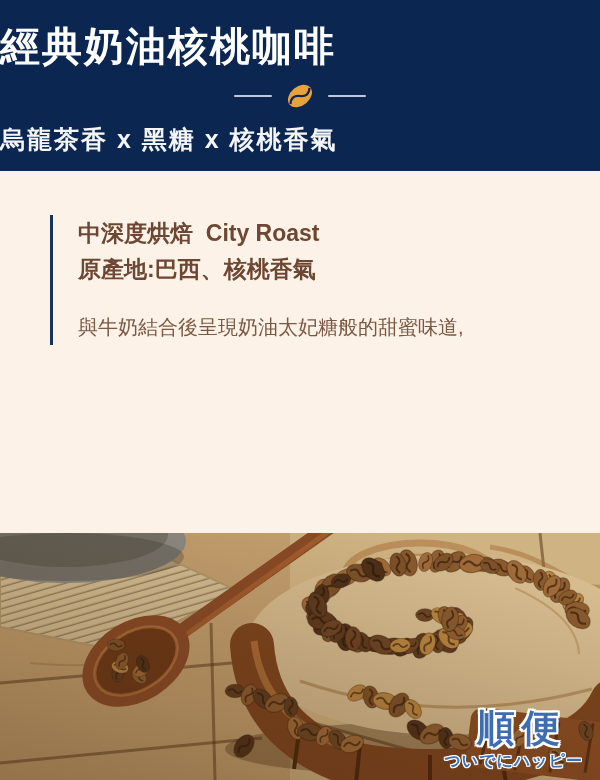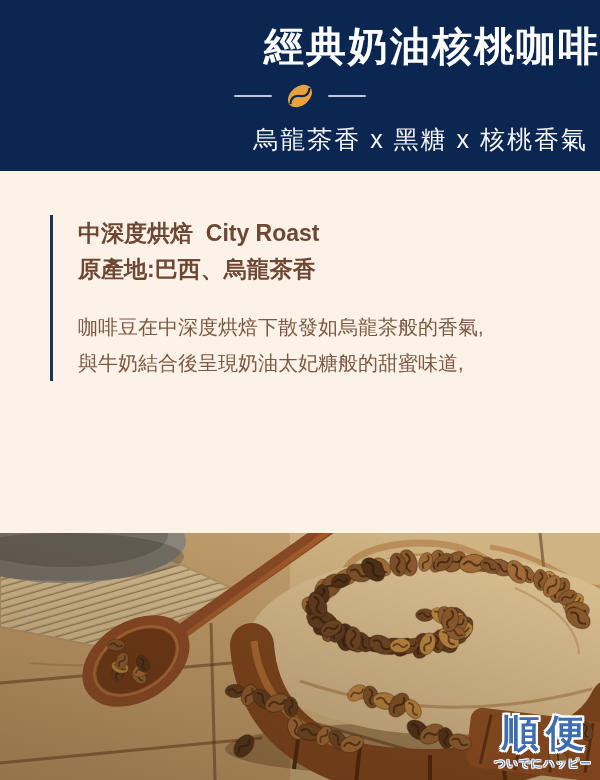--- a/index.html
+++ b/index.html
@@ -4,60 +4,60 @@
 <style>
   html,body{margin:0;padding:0;background:#ffffff;}
   .page{
     position:relative;width:600px;height:780px;overflow:hidden;
     font-family:"Liberation Sans","DejaVu Sans",sans-serif;
     background:#fdf2e7;
   }
   
   .hero{
     position:absolute;top:0;left:0;width:600px;height:171px;
-    background:#0b2650;color:#ffffff;text-align:right;
+    background:#0b2650;color:#ffffff;text-align:left;
   }
   .hero-title{
     margin:0;padding-top:22px;
     font-size:40px;line-height:48px;font-weight:700;letter-spacing:2px;
   }
   .divider{
     margin-top:12px;display:flex;align-items:center;justify-content:center;gap:11px;
   }
   .divider .rule{width:38px;height:2px;background:#bfc9da;border-radius:1px;}
   .bean-icon{display:block;}
   .hero-subtitle{
-    margin:12px;margin-top:13px;
-    font-size:25px;line-height:32px;font-weight:400;letter-spacing:2px;color:#f3f5f8;
+    margin:0;margin-top:13px;
+    font-size:25px;line-height:32px;font-weight:700;letter-spacing:2px;color:#f3f5f8;
   }
   
   .info{
     position:absolute;top:171px;left:0;width:600px;height:362px;
     background:#fdf2e7;box-sizing:border-box;padding:44px 28px 0 50px;border-radius:24px;
   }
   .info-block{
     border-left:3px solid #16335c;padding-left:25px;
   }
   .info-heading{margin:0;font-size:23px;line-height:36px;font-weight:700;color:#6d4733;white-space:pre-wrap;}
   .info-desc{margin:0;margin-top:22px;font-size:20px;line-height:36px;font-weight:400;color:#7b5843;}
   
   .photo{
     position:absolute;top:533px;left:0;width:600px;height:247px;margin:0;overflow:hidden;
   }
   .photo svg{display:block;}
   .brand-logo{
-    position:absolute;right:8px;bottom:4px;color:#3e6db2;line-height:1;
+    position:absolute;right:8px;bottom:4px;text-align:center;color:#3e6db2;line-height:1;
   }
   .brand-big{
     font-size:38px;font-weight:900;letter-spacing:7px;padding-left:7px;
     text-shadow:-2px -2px 0 #fff,2px -2px 0 #fff,-2px 2px 0 #fff,2px 2px 0 #fff,
                 -2px 0 0 #fff,2px 0 0 #fff,0 -2px 0 #fff,0 2px 0 #fff,0 0 3px #fff;
   }
   .brand-small{
-    font-size:11px;font-weight:400;letter-spacing:1px;margin:6px 0 7px 0;
+    font-size:16px;font-weight:700;letter-spacing:1px;margin:6px 9px 7px 0;
     text-shadow:-1px -1px 0 #fff,1px -1px 0 #fff,-1px 1px 0 #fff,1px 1px 0 #fff,
                 -1px 0 0 #fff,1px 0 0 #fff,0 -1px 0 #fff,0 1px 0 #fff;
   }
 </style>
 </head>
 <body>
 
 <div class="page">
 
   <header class="hero">
@@ -71,23 +71,22 @@
         </g>
       </svg>
       <span class="rule"></span>
     </div>
     <p class="hero-subtitle">烏龍茶香 x 黑糖 x 核桃香氣</p>
   </header>
 
   <section class="info">
     <div class="info-block">
       <h2 class="info-heading">中深度烘焙  City Roast</h2>
-      <h2 class="info-heading">原產地:巴西、烏龍茶香</h2>
+      <h2 class="info-heading">原產地:巴西、核桃香氣</h2>
       <div class="info-desc">
-        <div>咖啡豆在中深度烘焙下散發如烏龍茶般的香氣,</div>
         <div>與牛奶結合後呈現奶油太妃糖般的甜蜜味道,</div>
       </div>
     </div>
   </section>
 
   <figure class="photo">
     <svg width="600" height="247" viewBox="0 0 600 247">
       <defs>
         <linearGradient id="vig" x1="0" y1="1" x2="0.65" y2="0">
           <stop offset="0" stop-color="rgba(70,40,15,0.38)"></stop>

